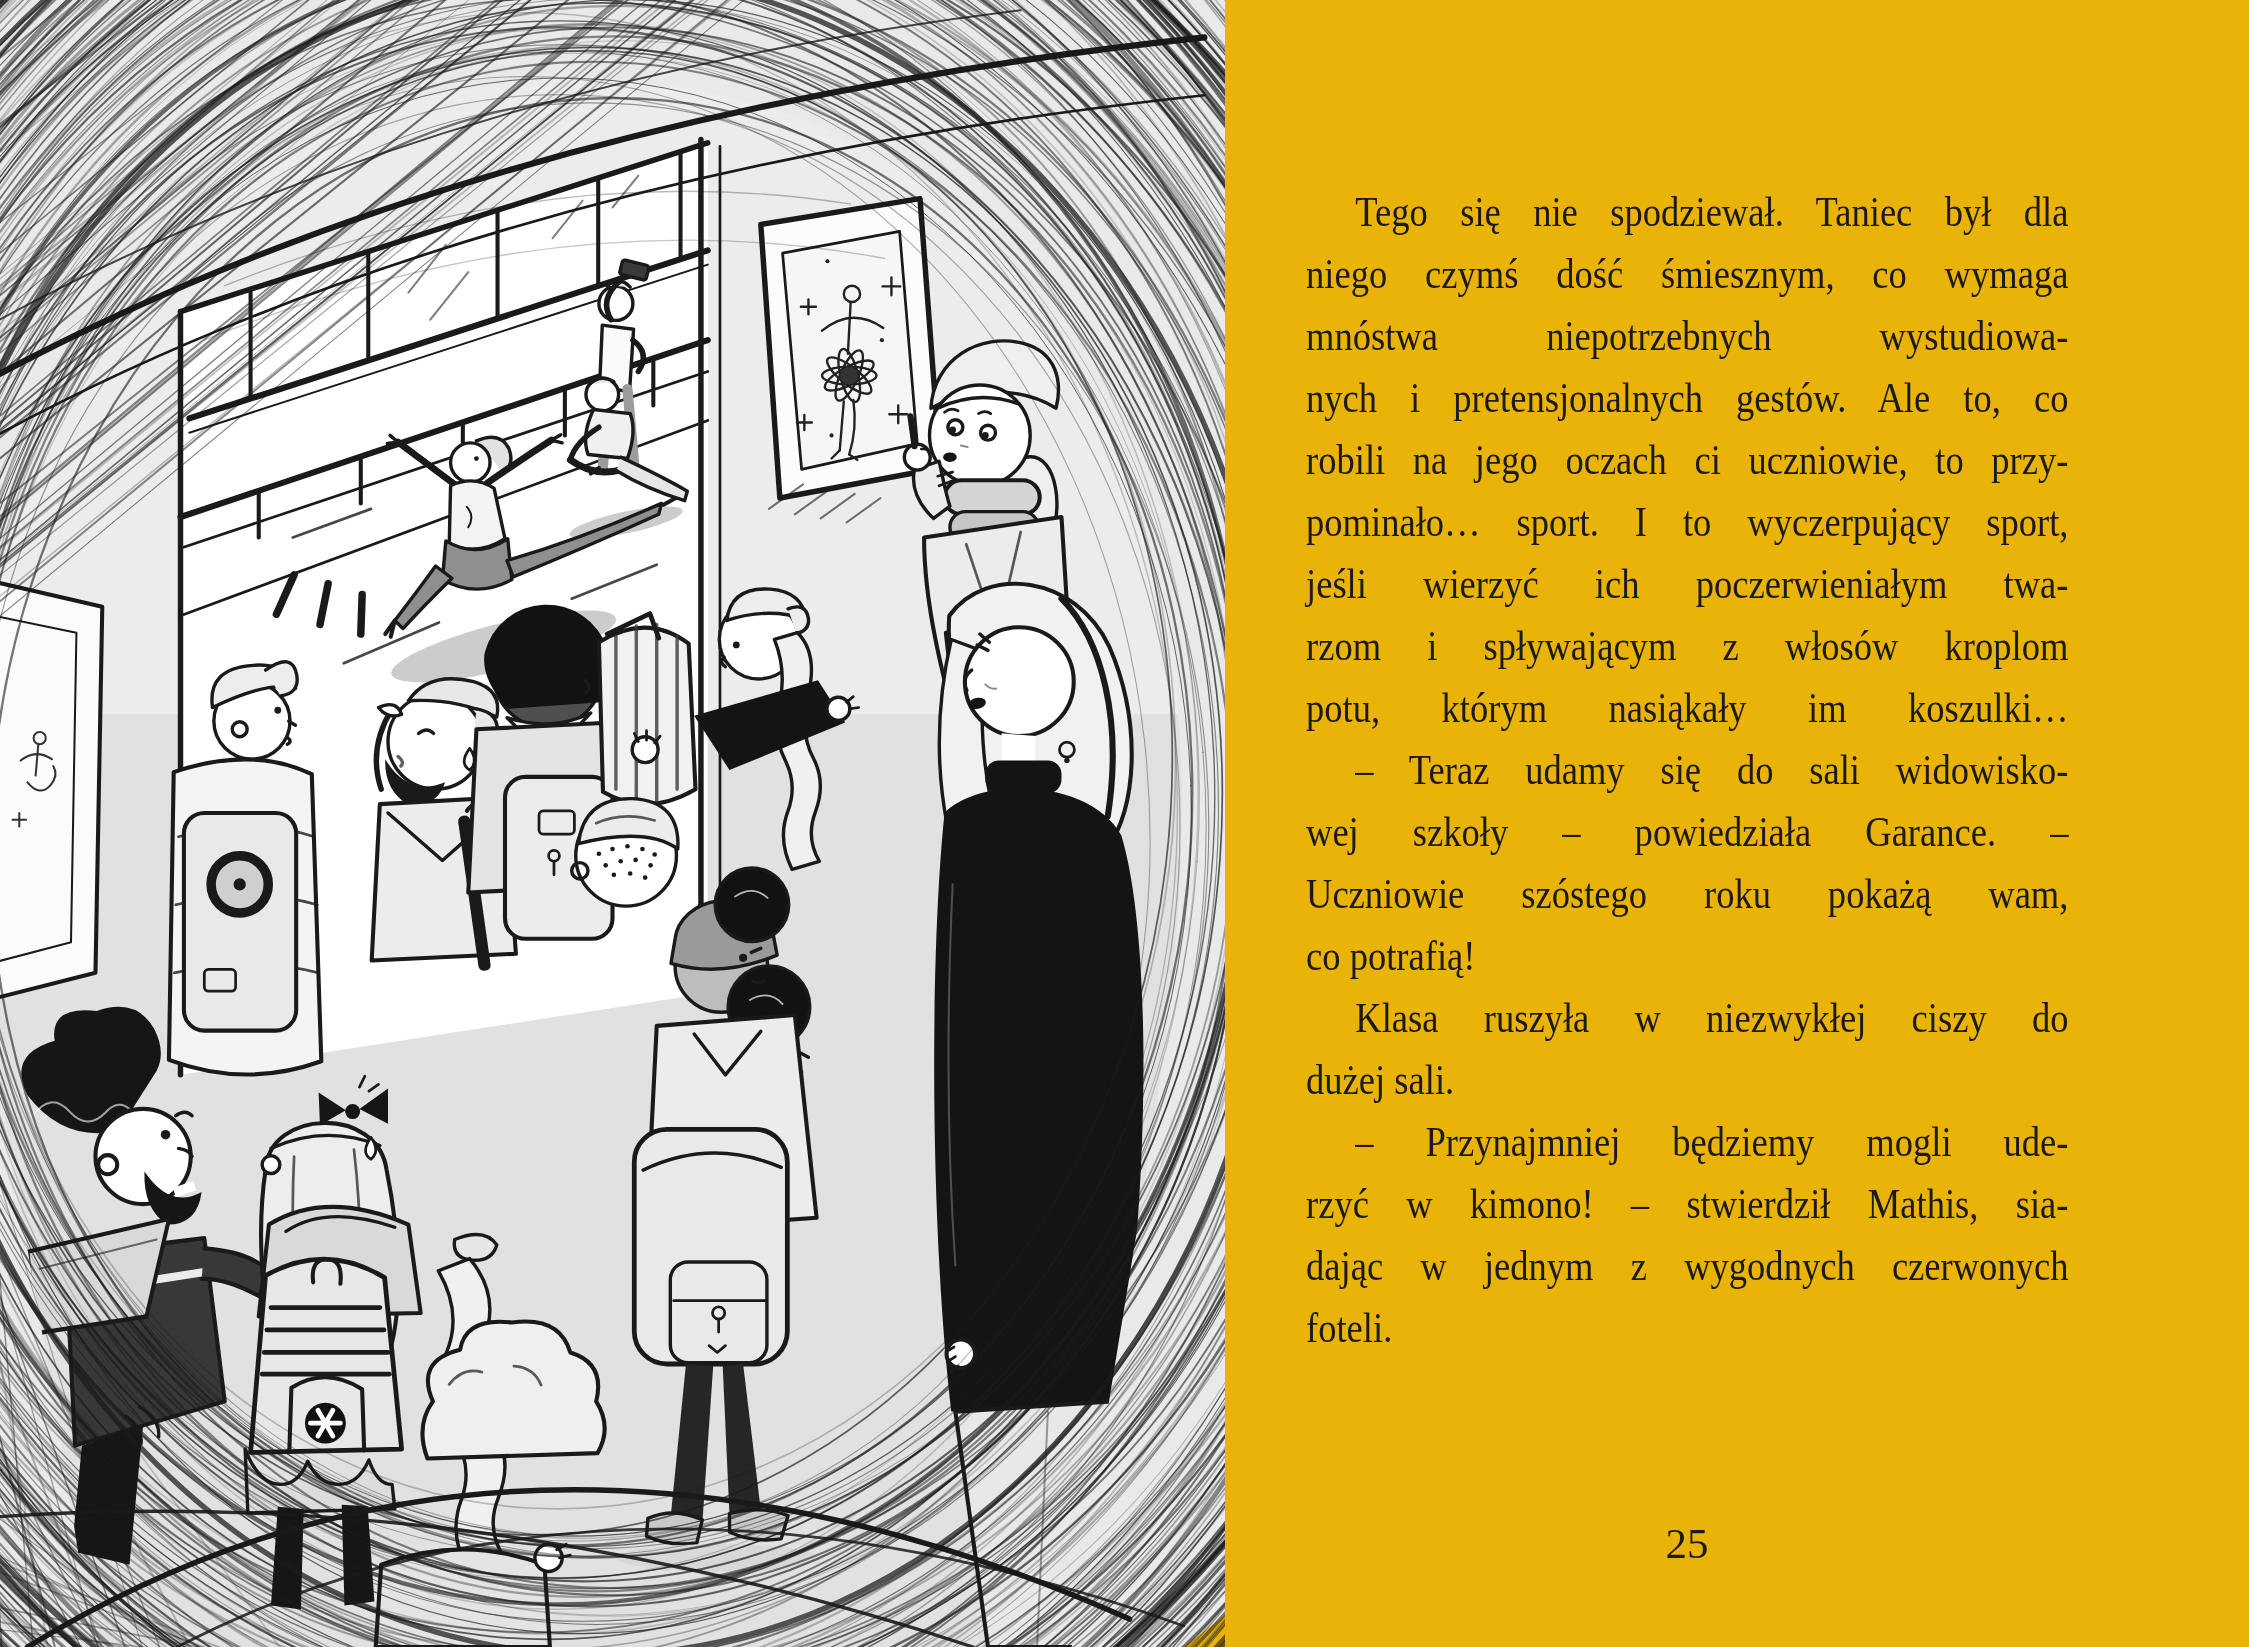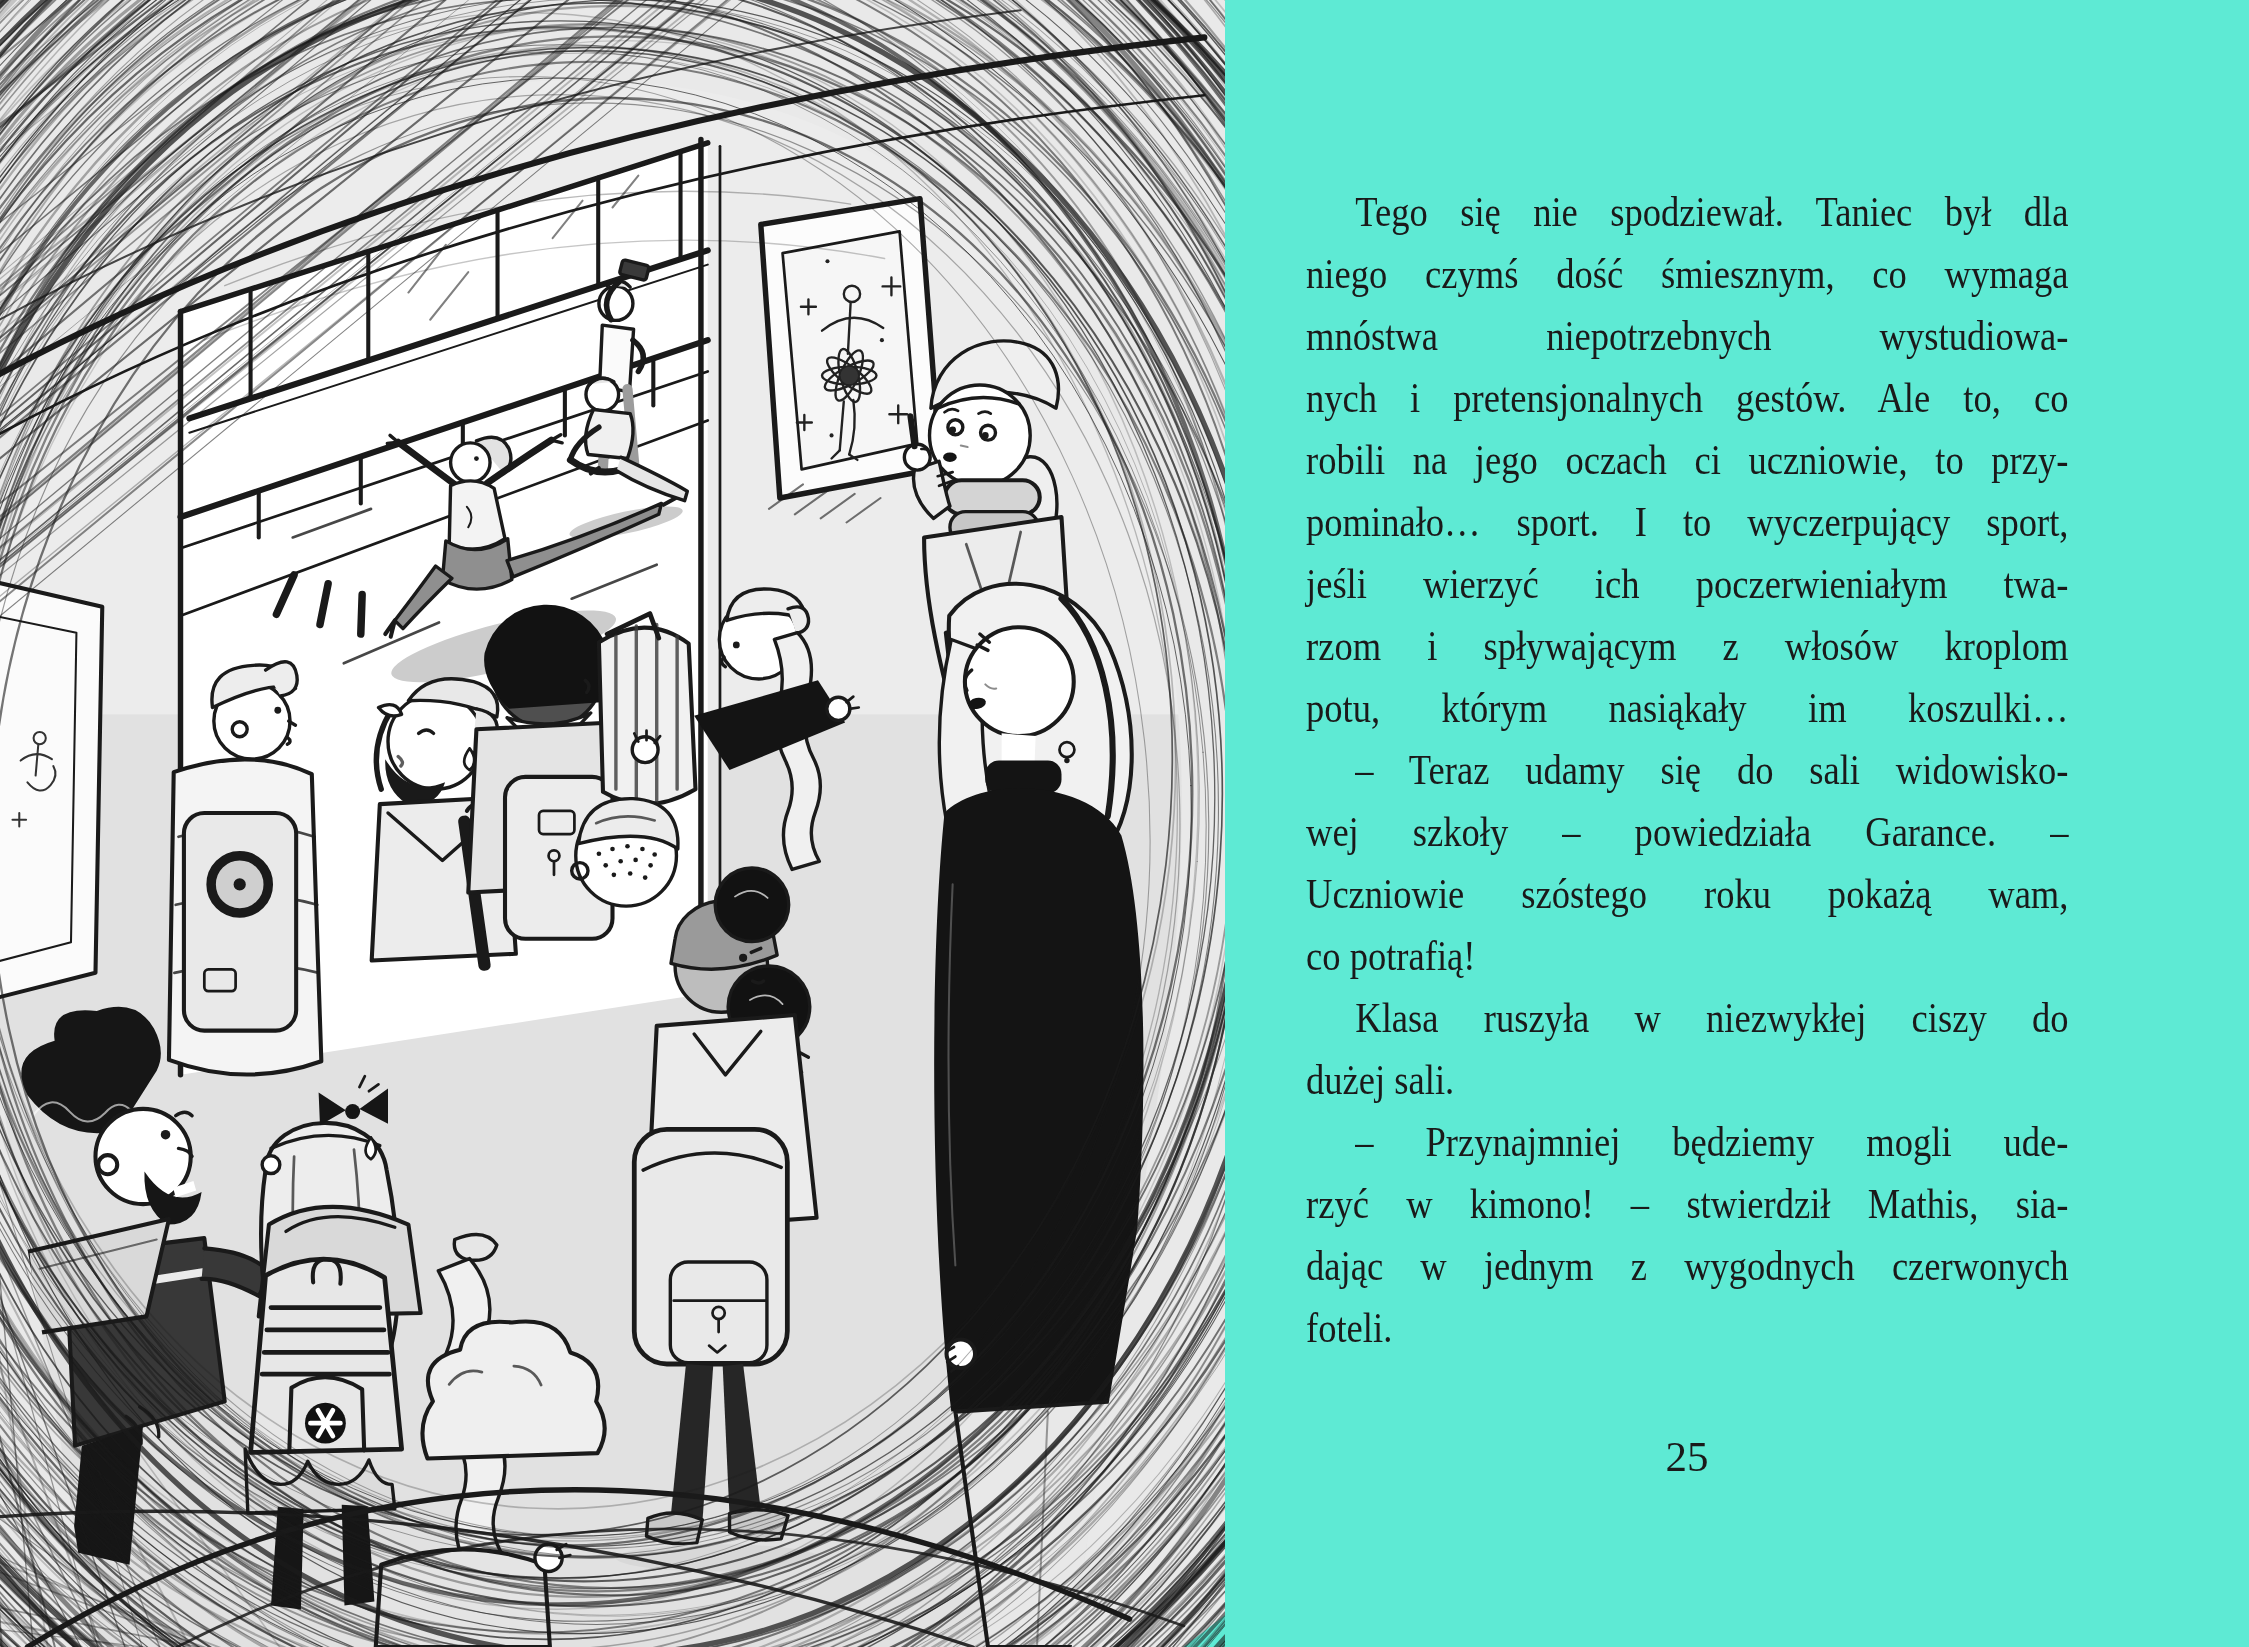--- a/index.html
+++ b/index.html
@@ -1,25 +1,25 @@
 <!DOCTYPE html>
 <html style="font-size:11px"><head>
 <meta charset="utf-8">
 <style>
   html,body{margin:0;padding:0;background:#ffffff;}
-  .spread{position:relative;width:2250px;height:1647px;background:#5eead4;overflow:hidden;
+  .spread{position:relative;width:2250px;height:1647px;background:#eab308;overflow:hidden;
           font-family:"Liberation Serif", serif;color:#1a1a1a;}
   .illustration{position:absolute;left:0;top:0;width:1225px;height:1647px;}
   .text-column{position:absolute;left:1306px;top:181px;width:762px;}
   .line{width:897px;transform:scaleX(0.85);transform-origin:left top;
         font-size:43px;line-height:62px;height:62px;
         text-align:justify;text-align-last:justify;white-space:normal;}
   .line.left{text-align:left;text-align-last:left;}
   .line.indent{text-indent:58px;}
-  .page-number{position:absolute;left:1306px;top:1433px;width:762px;
+  .page-number{position:absolute;left:1306px;top:1520px;width:762px;
                text-align:center;font-size:43px;line-height:48px;}
 </style>
 </head>
 <body>
 
 <div class="spread">
 
   <div class="illustration">
   <svg viewBox="0 0 1800 2421" width="1225" height="1647" xmlns="http://www.w3.org/2000/svg">
     <defs>

